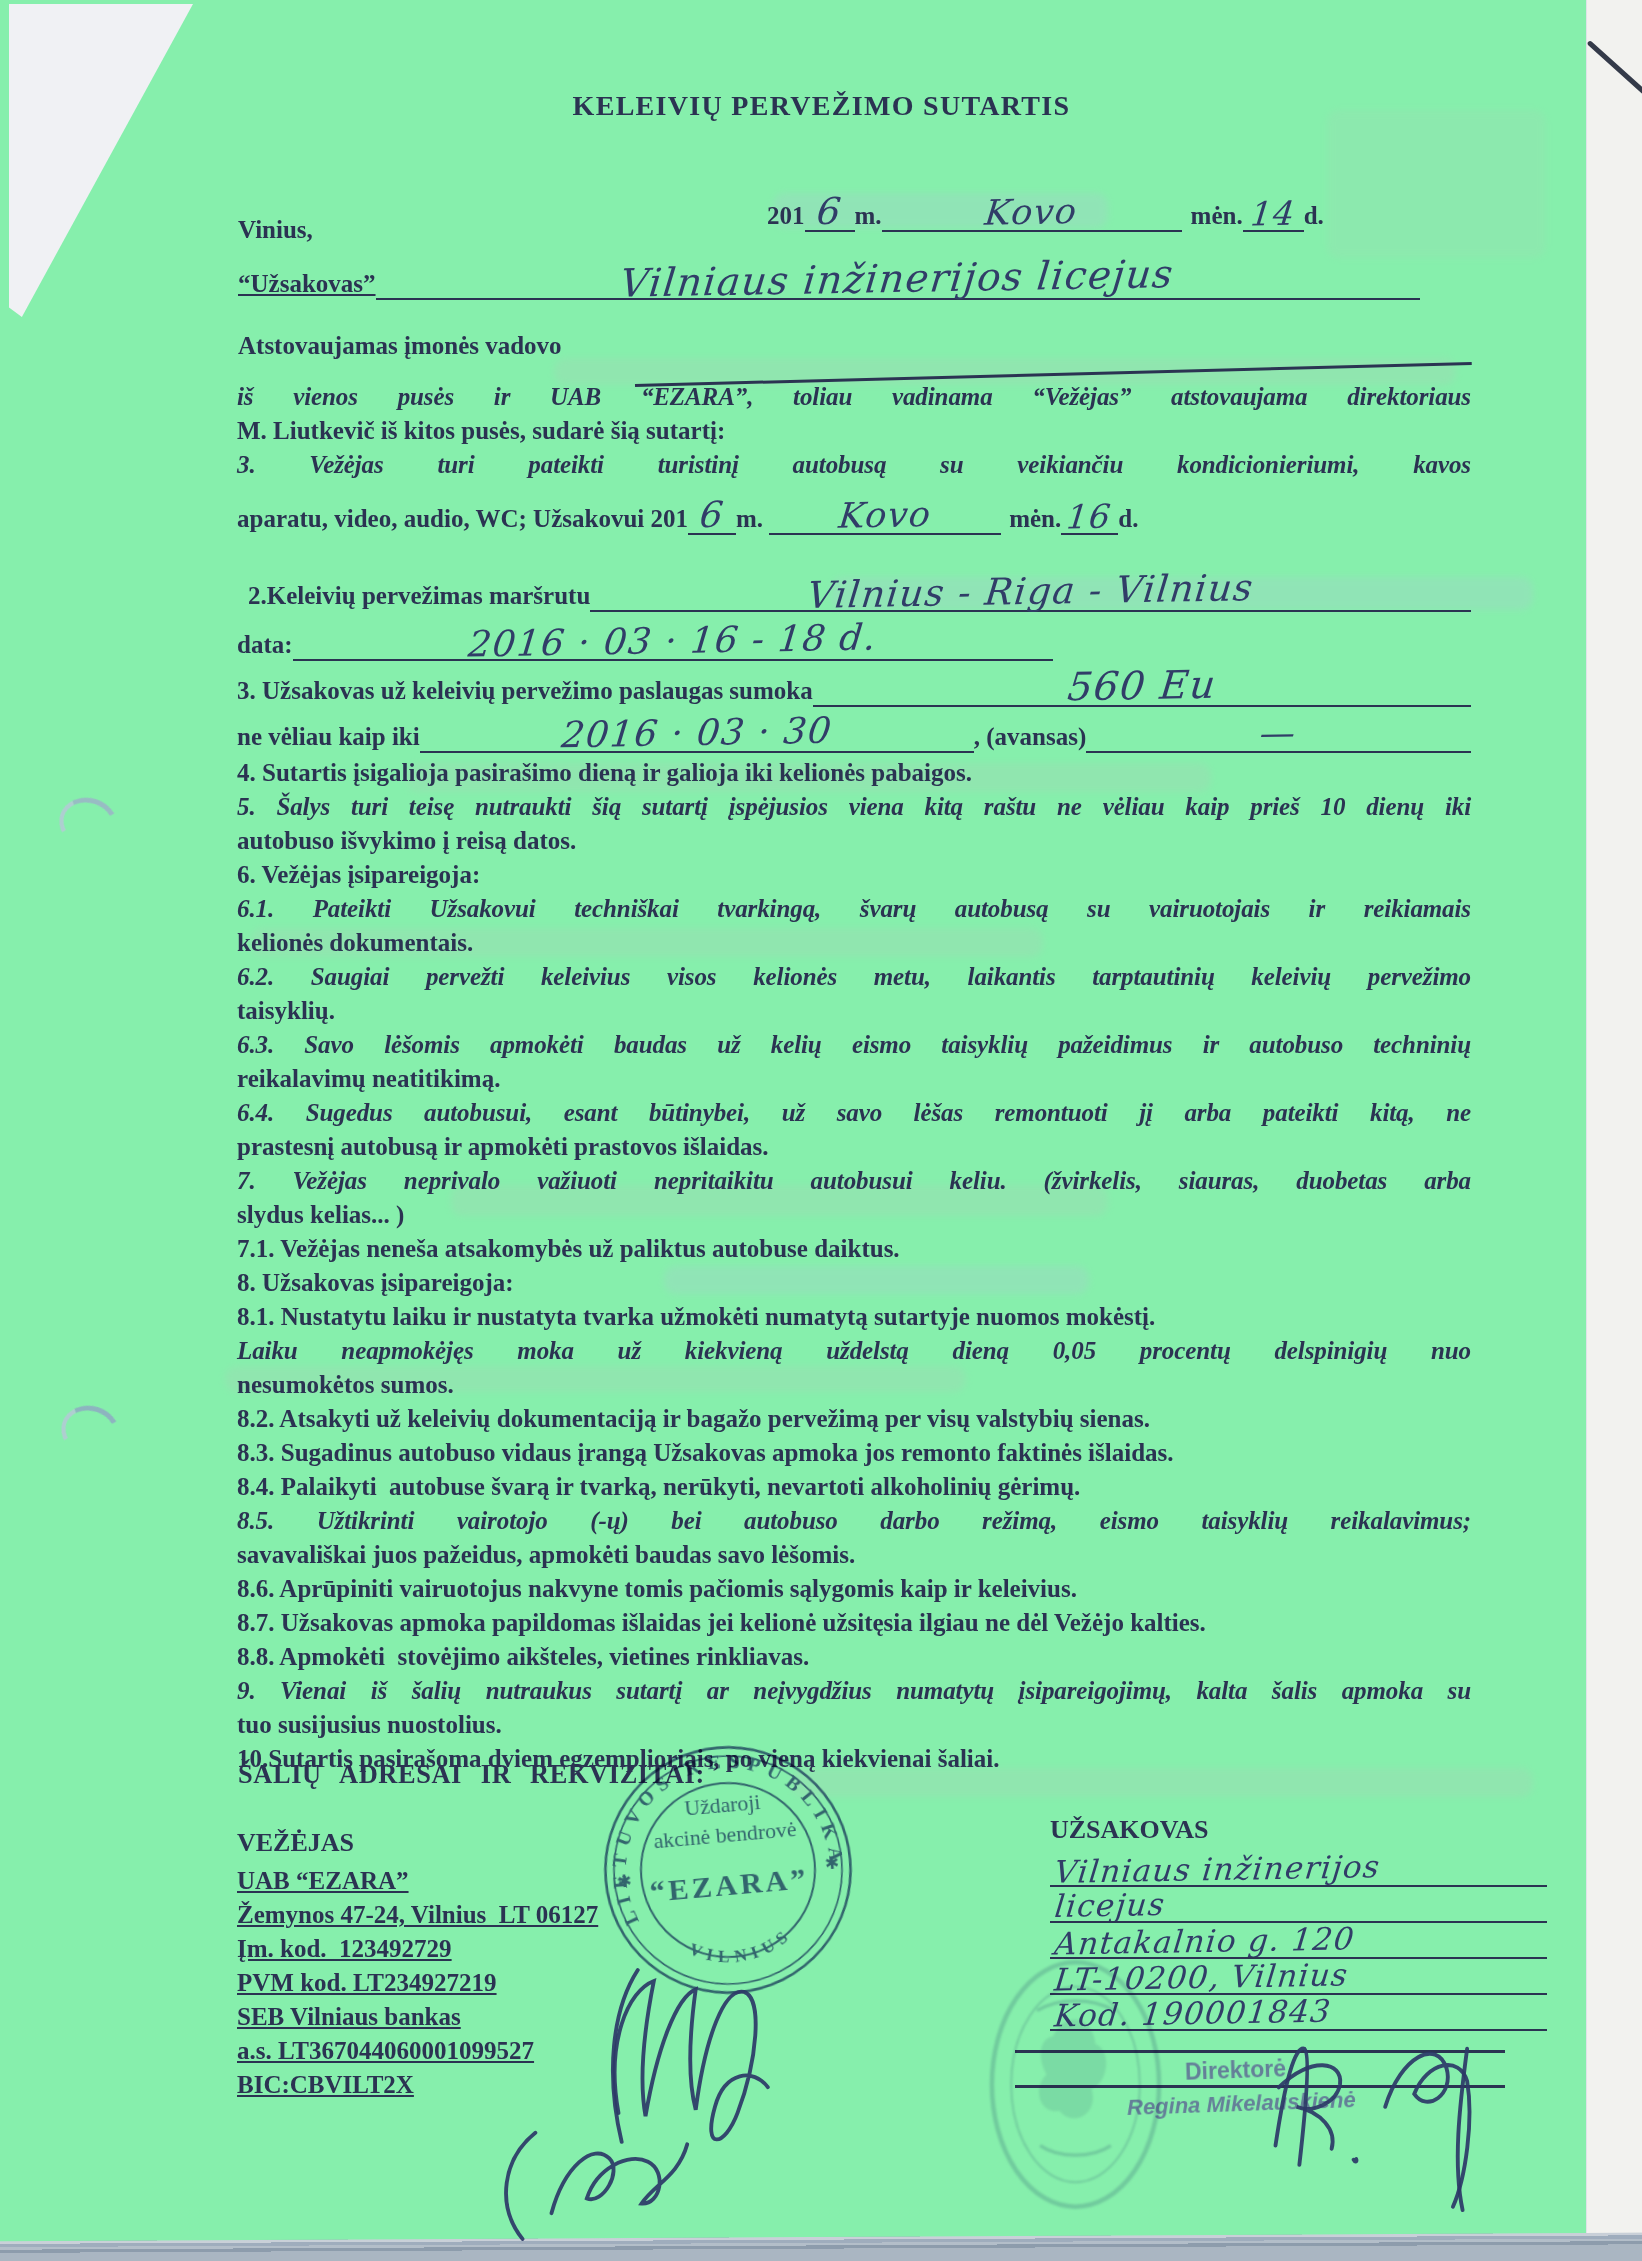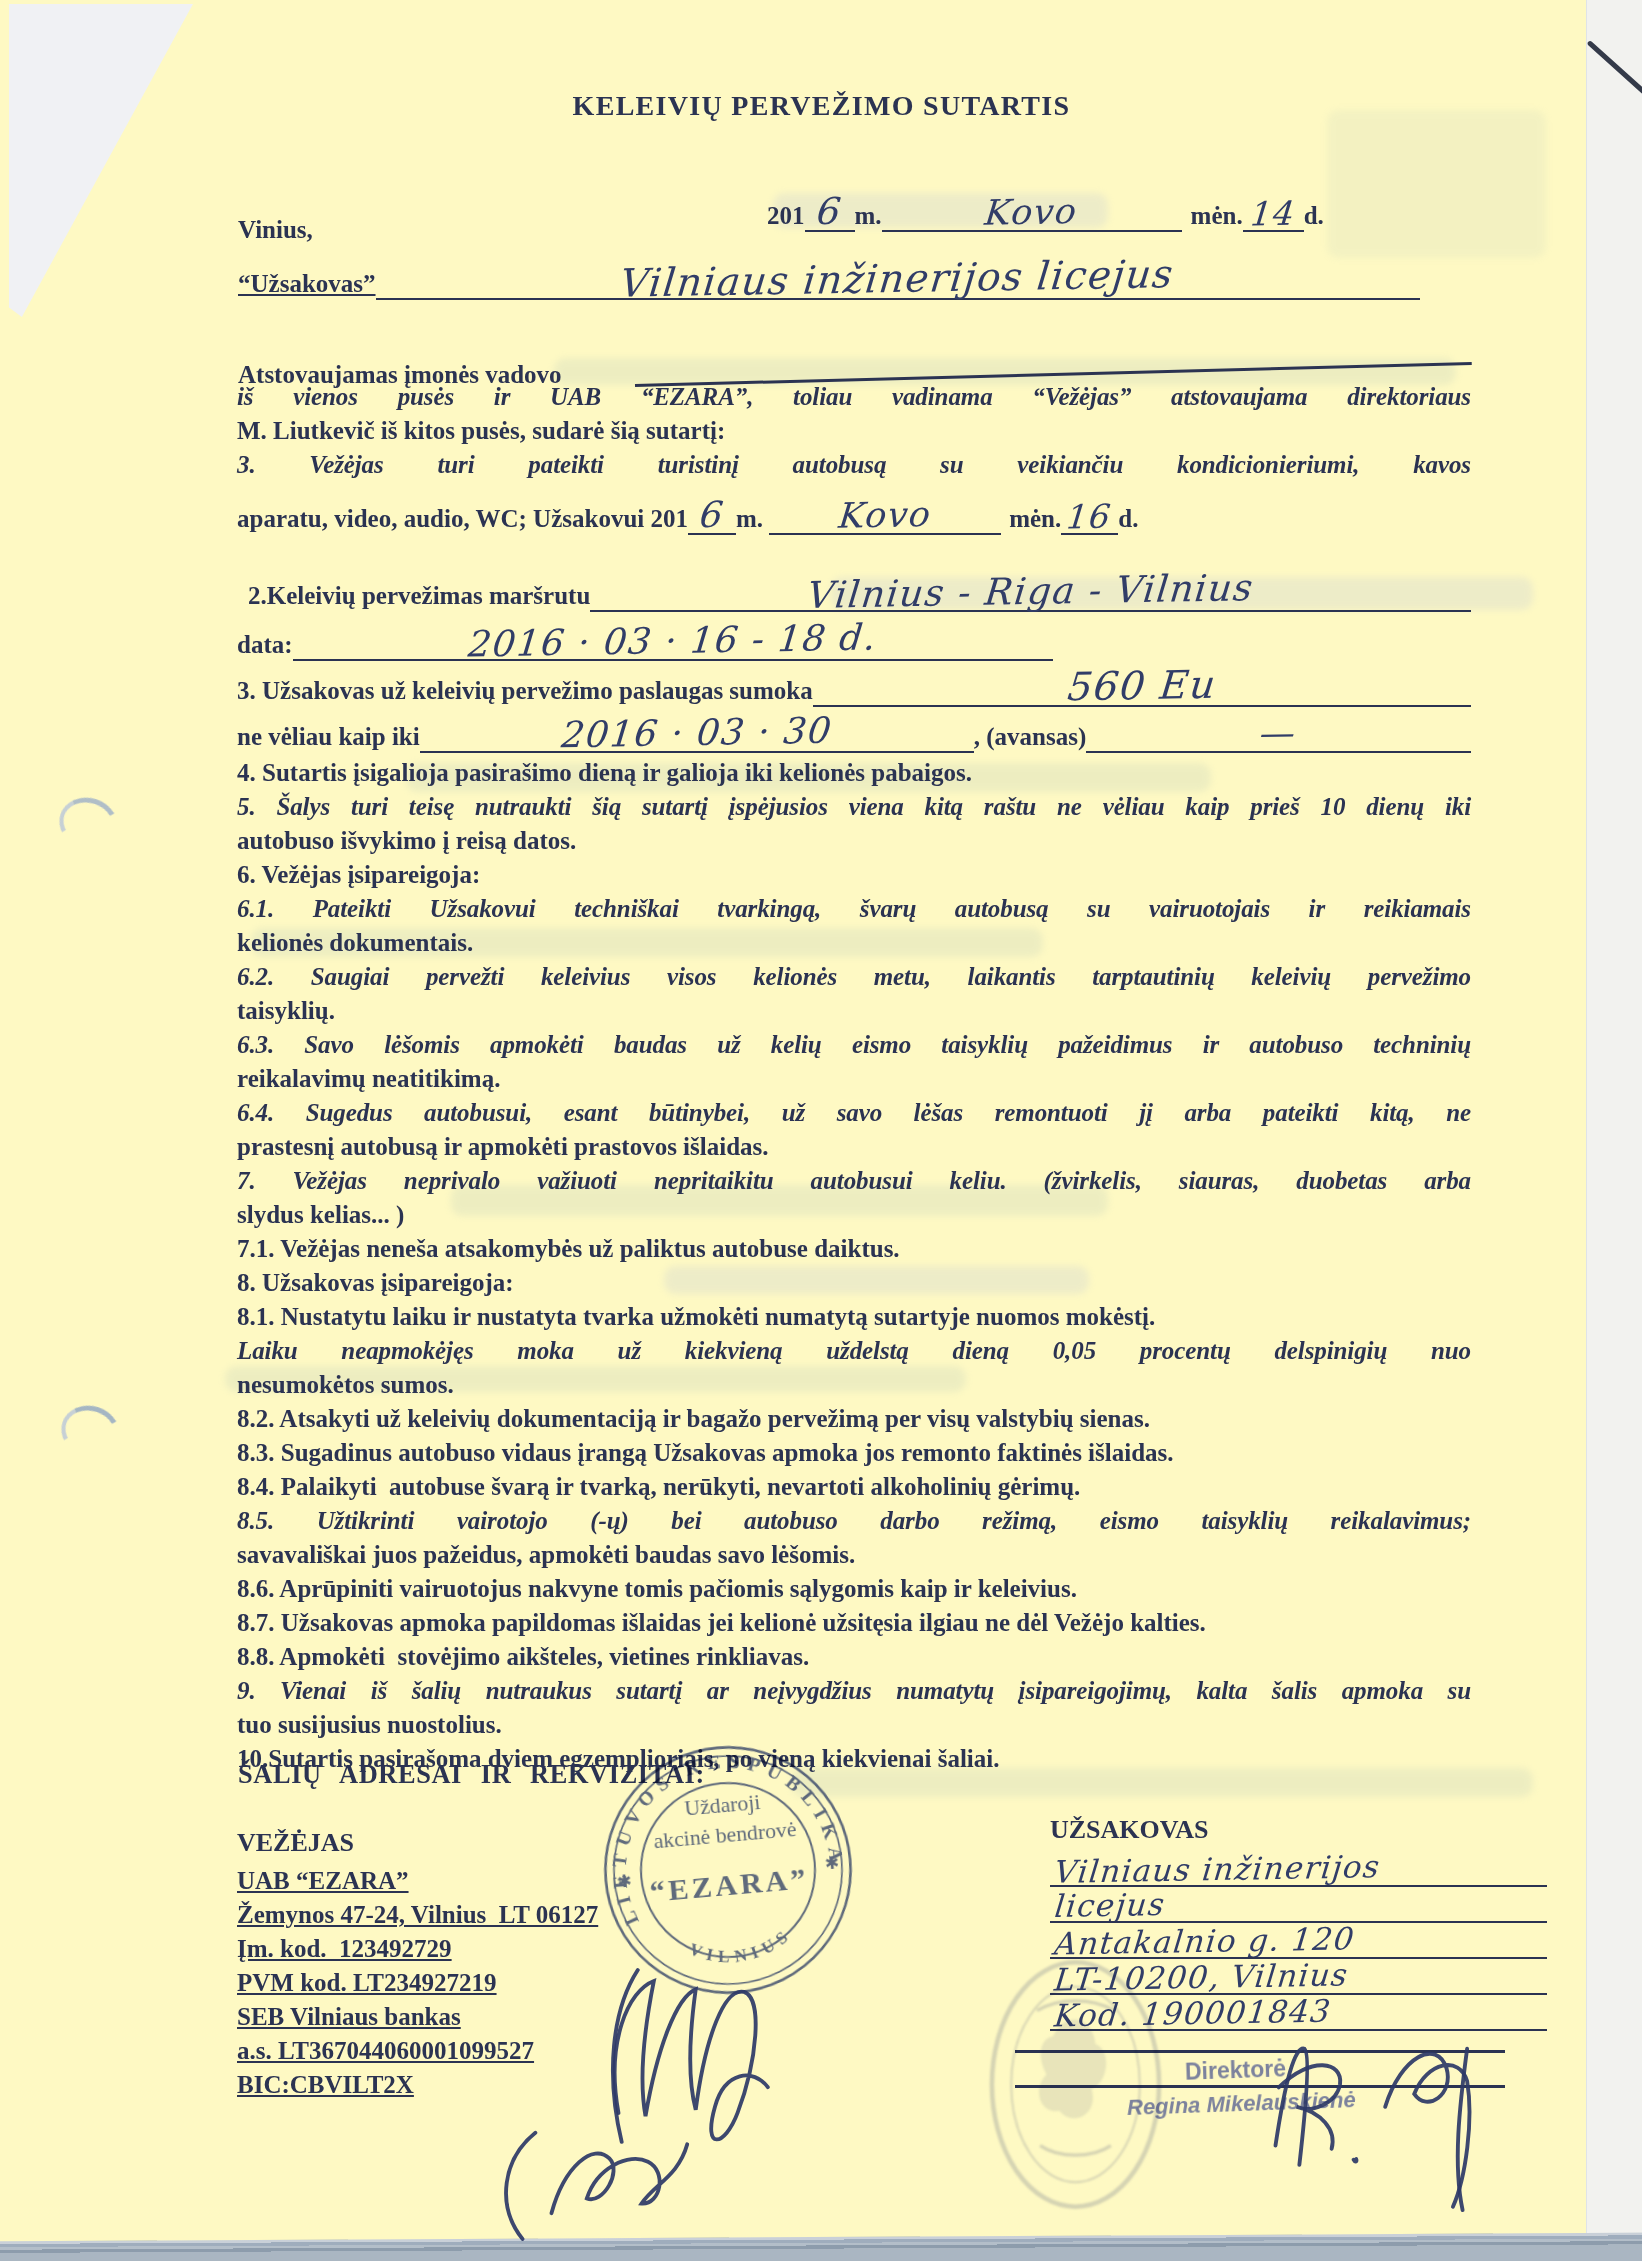--- a/index.html
+++ b/index.html
@@ -1,16 +1,16 @@
 <!DOCTYPE html>
 <html style="font-size:10.3px"><head>
 <meta charset="utf-8">
 <style>
   html,body{margin:0;padding:0;background:#e8e6de;}
-  .page{position:relative;width:1643px;height:2261px;background:#fef9c3;overflow:hidden;
+  .page{position:relative;width:1643px;height:2261px;background:#86efac;overflow:hidden;
         font-family:"Liberation Serif",serif;color:#2b3352;}
   
   .corner-fold{position:absolute;left:9px;top:3.9px;width:184px;height:313px;background:#f0f1f4;
         clip-path:polygon(0 0,100% 0,7% 100%,0 97%);z-index:0;}
   .right-strip{position:absolute;left:1586px;top:0;width:57px;height:2261px;background:#f2f2ef;
         border-left:1.3px solid #dfe3e8;z-index:0;}
   .corner-slash{position:absolute;left:1590px;top:40px;width:76px;height:4.5px;background:#343a49;
         border-radius:2.6px;transform:rotate(42deg);transform-origin:left top;z-index:1;}
   .bottom-band{position:absolute;left:-6.4px;top:2237px;width:1662px;height:30px;z-index:1;
         transform:rotate(-0.3deg);
@@ -88,21 +88,21 @@
       <span class="lbl" style="margin-left:9px;">mėn.</span>
       <span class="fill" style="width:61px;"><span class="hw" style="font-size:33px;">14</span></span>
       <span class="lbl">d.</span>
   </div>
 
   <div class="abs crow" style="left:238px;top:259px;text-decoration:underline;">
     <span class="lbl">“Užsakovas”</span>
       <span class="fill" style="width:1044px;"><span class="hw" style="font-size:39px;">Vilniaus inžinerijos licejus</span></span>
   </div>
 
-  <div class="abs pr" style="left:238px;top:361px;text-align:center;">Atstovaujamas įmonės vadovo</div>
+  <div class="abs pr" style="left:238px;top:332px;text-align:center;">Atstovaujamas įmonės vadovo</div>
   <div class="penline" style="left:635px;top:384px;width:837px;transform:rotate(-1.5deg);"></div>
 
   <div class="main">
     <div id="lines-a">
         <div class="bl j">iš vienos pusės ir UAB “EZARA”, toliau vadinama “Vežėjas” atstovaujama direktoriaus</div>
         <div class="bl">M. Liutkevič iš kitos pusės, sudarė šią sutartį:</div>
         <div class="bl j">3. Vežėjas turi pateikti turistinį autobusą su veikiančiu kondicionieriumi, kavos</div>
       </div>
 
     <div class="crow" style="margin-top:11.6px;height:41px;">

